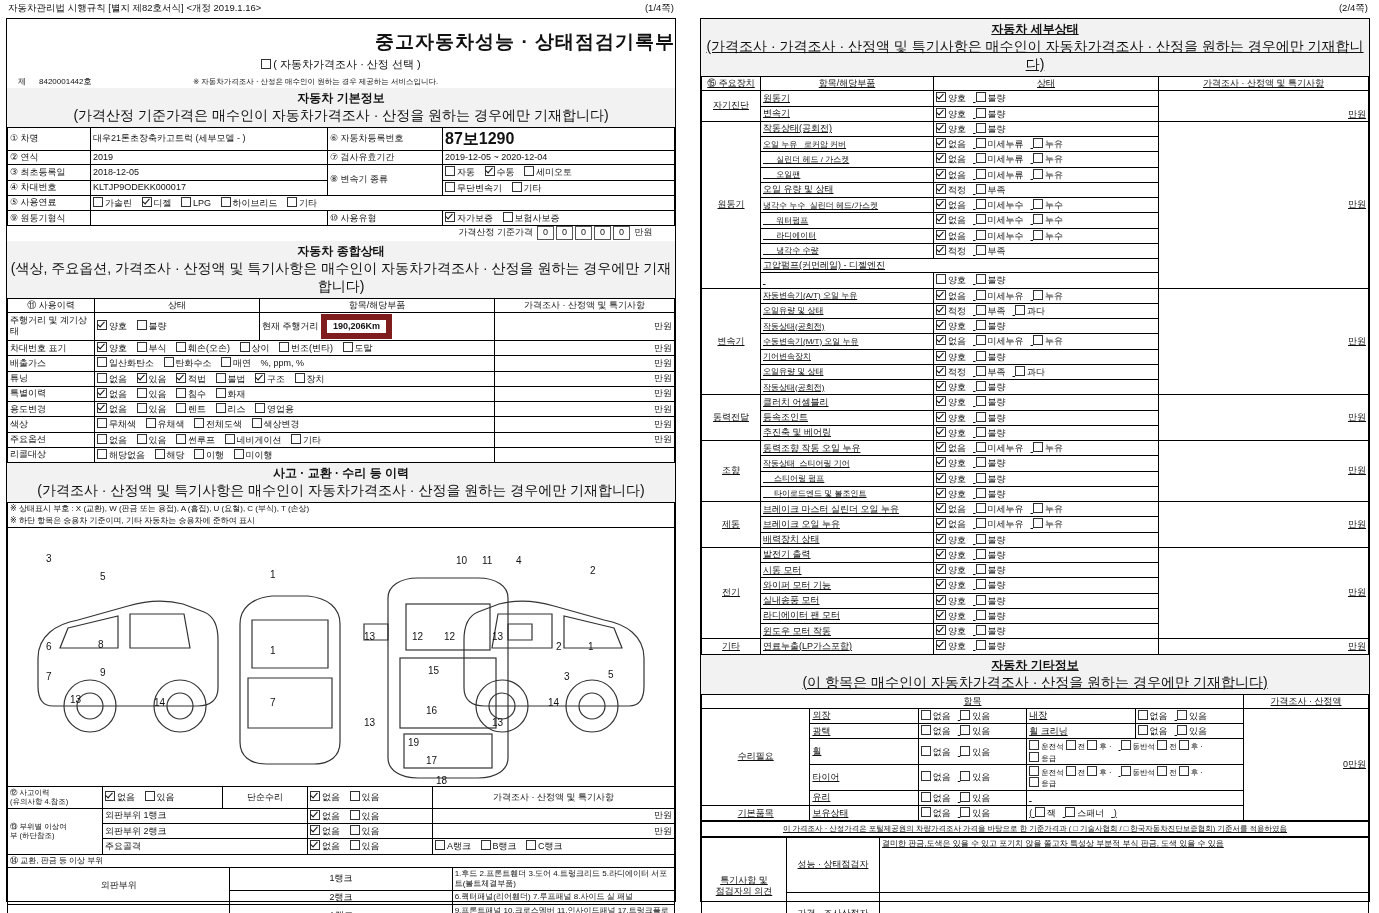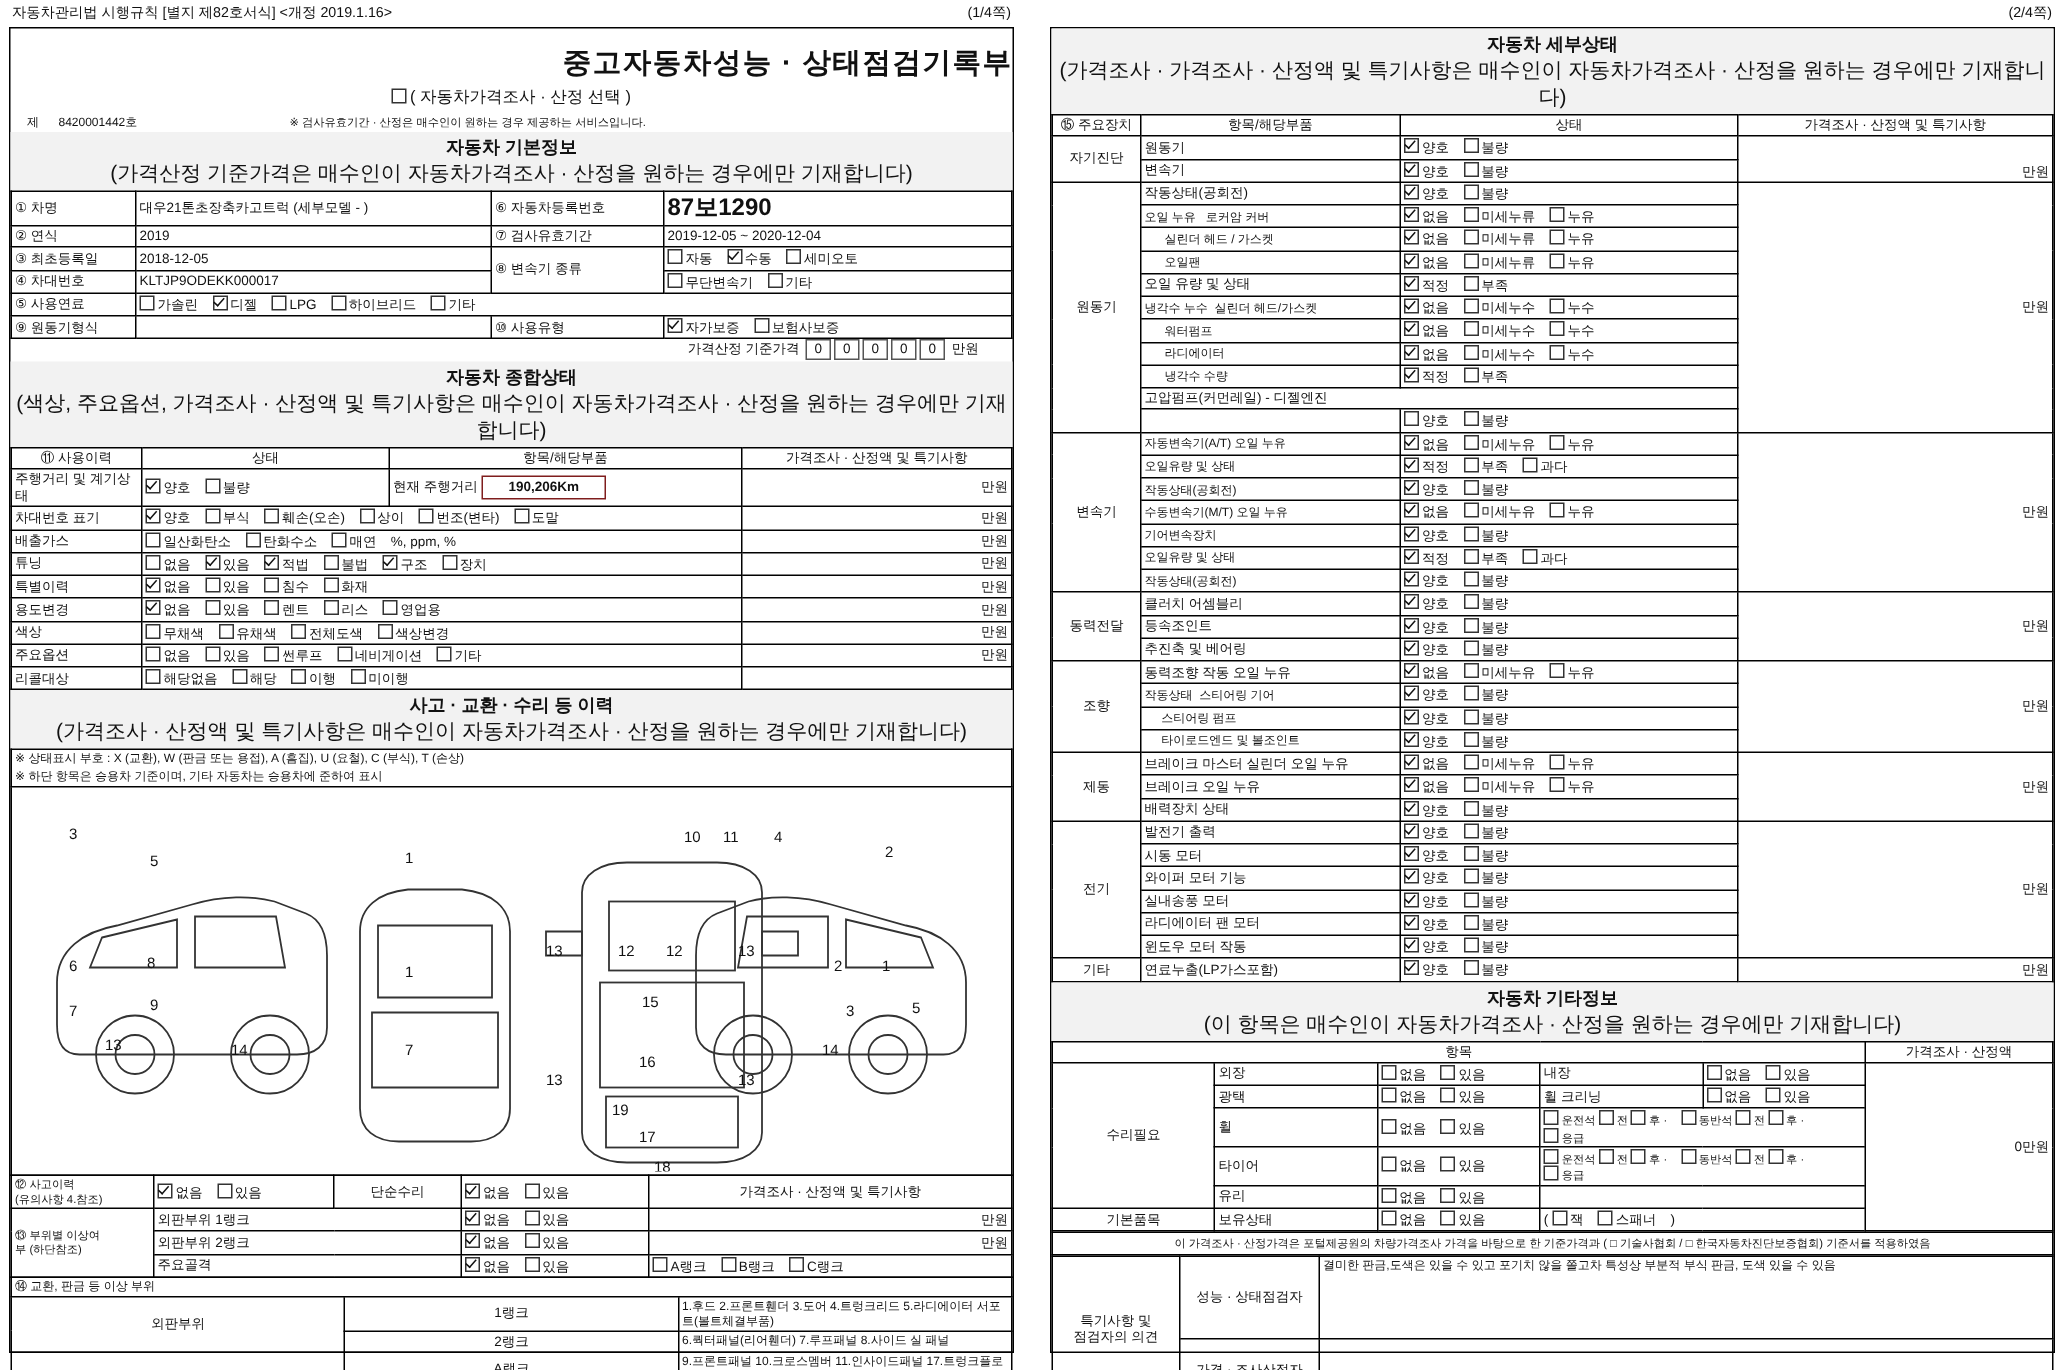--- a/index.html
+++ b/index.html
@@ -15,21 +15,21 @@
   .c{text-align:center;}
   .r{text-align:right;}
   .b{font-weight:bold;}
   .title{text-align:right;font-size:19px;font-weight:bold;letter-spacing:1px;padding:10px 0 2px 0;}
   .subtitle{text-align:center;font-size:11px;padding-bottom:4px;}
   .sec{background:#f2f2f2;text-align:center;font-weight:bold;font-size:12px;padding:2px;}
   .secsub{font-size:14px;text-align:center;font-weight:normal;}
   .cb{display:inline-block;width:8px;height:8px;border:1px solid #333;margin-right:2px;vertical-align:-1px;position:relative;background:#fff;}
   .cb.on:after{content:"";position:absolute;left:1px;top:-1px;width:3px;height:6px;border:solid #111;border-width:0 1.4px 1.4px 0;transform:rotate(42deg);}
   .opt{display:inline-block;margin-right:7px;white-space:nowrap;}
-  .box{border:1px solid #7f1d1d;display:inline-block;padding:1px 17px;font-weight:bold;text-align:center;}
+  .box{border:6px solid #7f1d1d;display:inline-block;padding:1px 6px;font-weight:bold;text-align:center;}
   .digit{display:inline-block;width:15px;border:1px solid #555;text-align:center;margin-right:2px;font-size:9px;}
   .small{font-size:8px;}
   .tiny{font-size:7.5px;}
   .diagram{position:relative;height:258px;border:1px solid #000;border-top:none;}
   .diagram svg{position:absolute;left:0;top:0;}
   .finalamt{text-align:center;font-weight:bold;font-size:15px;padding:4px;}
   .pad2{padding:2px 4px;}
 </style>
 </head>
 <body>
@@ -43,21 +43,21 @@
   <div class="frame" style="height:884px;">
     <div class="title">중고자동차성능 · 상태점검기록부</div>
     <div class="subtitle">
       <span class="cb"></span><span>( 자동차가격조사 · 산정 선택 )</span>
     </div>
     <table class="noborder">
       <tbody>
           <tr>
         <td style="width:26px;" class="c small">제</td>
         <td style="width:150px;" class="small">8420001442호</td>
-        <td class="tiny">※ 검사유효기간 · 산정은 매수인이 원하는 경우 제공하는 서비스입니다.</td>
+        <td class="tiny">※ 자동차가격조사 · 산정은 매수인이 원하는 경우 제공하는 서비스입니다.</td>
       </tr>
     </tbody>
       </table>
 
     <div class="sec">
       <div>자동차 기본정보</div>
       <div class="secsub">(가격산정 기준가격은 매수인이 자동차가격조사 · 산정을 원하는 경우에만 기재합니다)</div>
     </div>
     <table>
       <tbody>
@@ -397,21 +397,21 @@
     </tbody>
       </table>
   </div>
 </div>
 
 <div class="page right">
   <div class="hdr" style="justify-content:flex-end;">
     <span>(2/4쪽)</span>
   </div>
 
-  <div class="frame" style="height:884px;">
+  <div class="frame" style="height:884px;text-decoration:underline;">
     <div class="sec">
       <div>자동차 세부상태</div>
       <div class="secsub">(가격조사 · 가격조사 · 산정액 및 특기사항은 매수인이 자동차가격조사 · 산정을 원하는 경우에만 기재합니다)</div>
     </div>
 
     <table>
       <tbody>
           <tr class="c">
         <td style="width:54px">⑮ 주요장치</td>
         <td style="width:168px">항목/해당부품</td>

